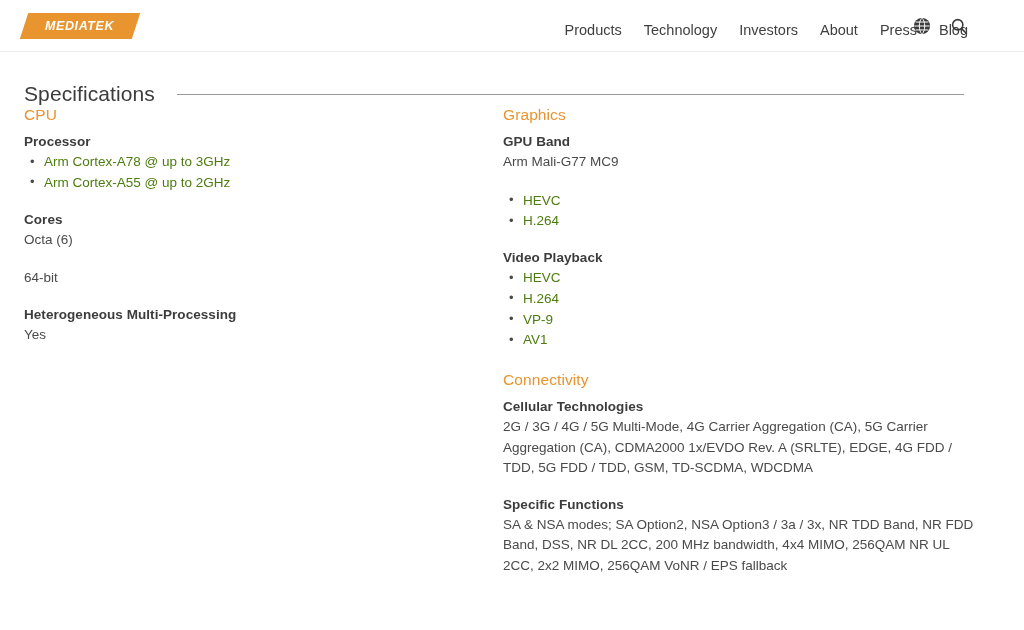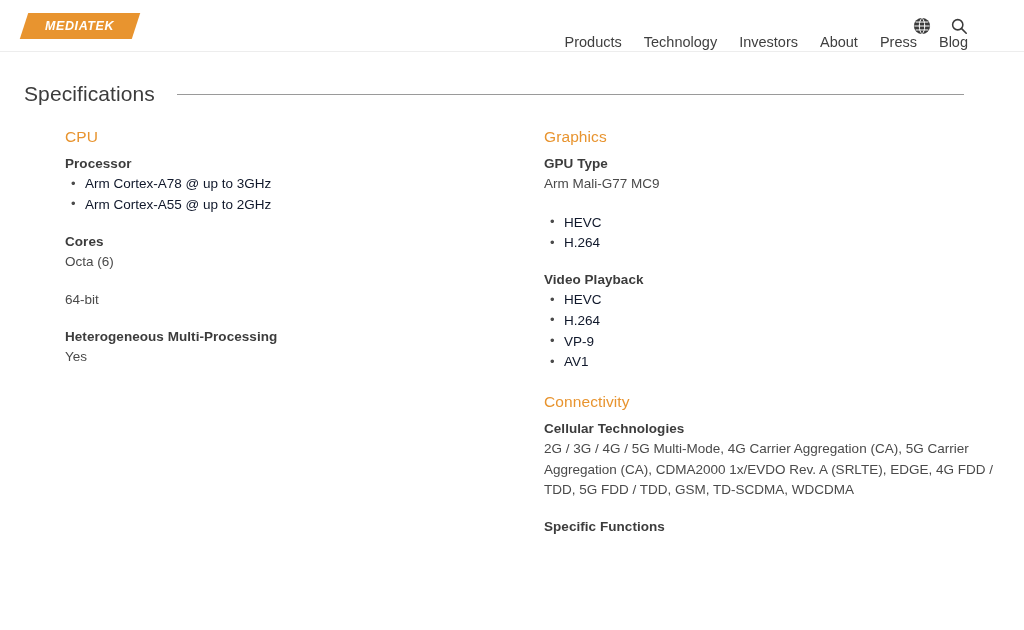--- a/index.html
+++ b/index.html
@@ -40,21 +40,21 @@
     font-size: 12.5px;
     font-weight: bold;
     letter-spacing: 0.6px;
     font-style: italic;
     font-family: "Liberation Sans", sans-serif;
   }
 
   .main-nav {
     position: absolute;
     right: 56px;
-    top: 12px;
+    top: 0;
     height: 60px;
     display: flex;
     align-items: center;
     gap: 22px;
   }
   .nav-link {
     font-size: 14.5px;
     color: #3f3f3f;
     text-decoration: none;
     white-space: nowrap;
@@ -99,23 +99,21 @@
   .title-rule {
     flex: 1;
     height: 1px;
     background: #9a9a9a;
     margin-left: 22px;
   }
 
   
   .spec-grid {
     display: flex;
-    margin-top: 22px;
-    padding-left: 32px;
-    justify-content: flex-end;
+    padding-left: 24px;
   }
   .spec-col { width: 455px; }
   .spec-col.right { margin-left: 24px; width: 480px; }
 
   .section-heading {
     color: #E8942F;
     font-size: 15.5px;
     font-weight: normal;
     margin-bottom: 10px;
     letter-spacing: 0.1px;
@@ -135,21 +133,21 @@
     color: #4a4a4a;
     line-height: 20.5px;
   }
   .spec-list {
     list-style: none;
     margin: 0;
     padding: 0;
   }
   .spec-list li {
     font-size: 13.5px;
-    color: #0f172a;
+    color: #4d7c0f;
     line-height: 20.8px;
     padding-left: 20px;
     position: relative;
   }
   .spec-list li::before {
     content: "\2022";
     position: absolute;
     left: 6px;
     top: -0.5px;
     color: #4a4a4a;
@@ -219,21 +217,21 @@
         <div class="spec-block">
           <div class="spec-label">Heterogeneous Multi-Processing</div>
           <div class="spec-value">Yes</div>
         </div>
       </div>
     </div>
   <div class="spec-col right" id="col-right">
       <div class="group">
         <div class="section-heading">Graphics</div>
         <div class="spec-block">
-          <div class="spec-label">GPU Type</div>
+          <div class="spec-label">GPU Band</div>
           <div class="spec-value">Arm Mali-G77 MC9</div>
         </div>
         <div class="spec-block">
           <ul class="spec-list">
             <li>HEVC</li>
             <li>H.264</li>
           </ul>
         </div>
         <div class="spec-block">
           <div class="spec-label">Video Playback</div>
@@ -246,16 +244,17 @@
         </div>
       </div>
       <div class="group">
         <div class="section-heading">Connectivity</div>
         <div class="spec-block">
           <div class="spec-label">Cellular Technologies</div>
           <div class="spec-value">2G / 3G / 4G / 5G Multi-Mode, 4G Carrier Aggregation (CA), 5G Carrier Aggregation (CA), CDMA2000 1x/EVDO Rev. A (SRLTE), EDGE, 4G FDD / TDD, 5G FDD / TDD, GSM, TD-SCDMA, WDCDMA</div>
         </div>
         <div class="spec-block">
           <div class="spec-label">Specific Functions</div>
+          <div class="spec-value">SA &amp; NSA modes; SA Option2, NSA Option3 / 3a / 3x, NR TDD Band, NR FDD Band, DSS, NR DL 2CC, 200 MHz bandwidth, 4x4 MIMO, 256QAM NR UL 2CC, 2x2 MIMO, 256QAM VoNR / EPS fallback</div>
         </div>
       </div>
     </div>
 </div>
 
 </body></html>

